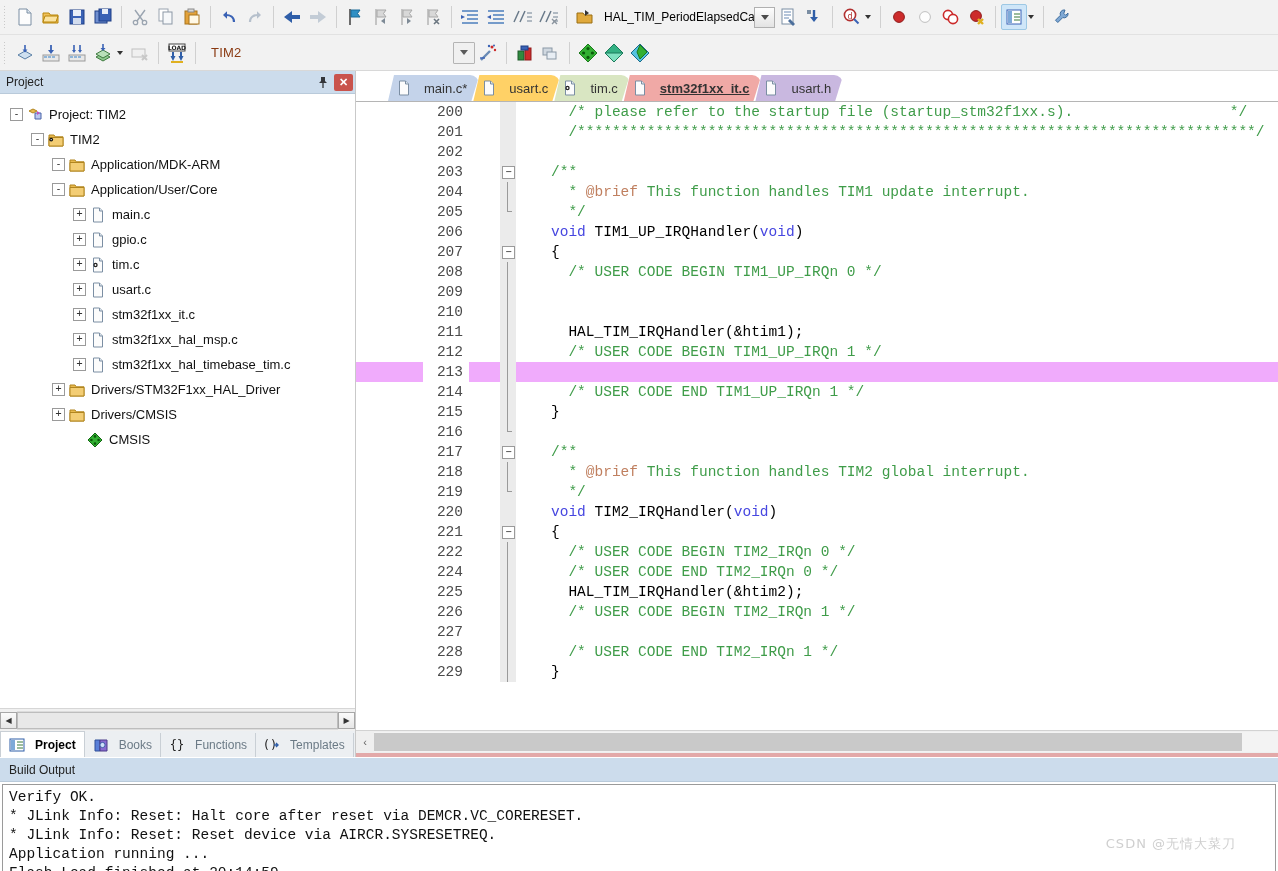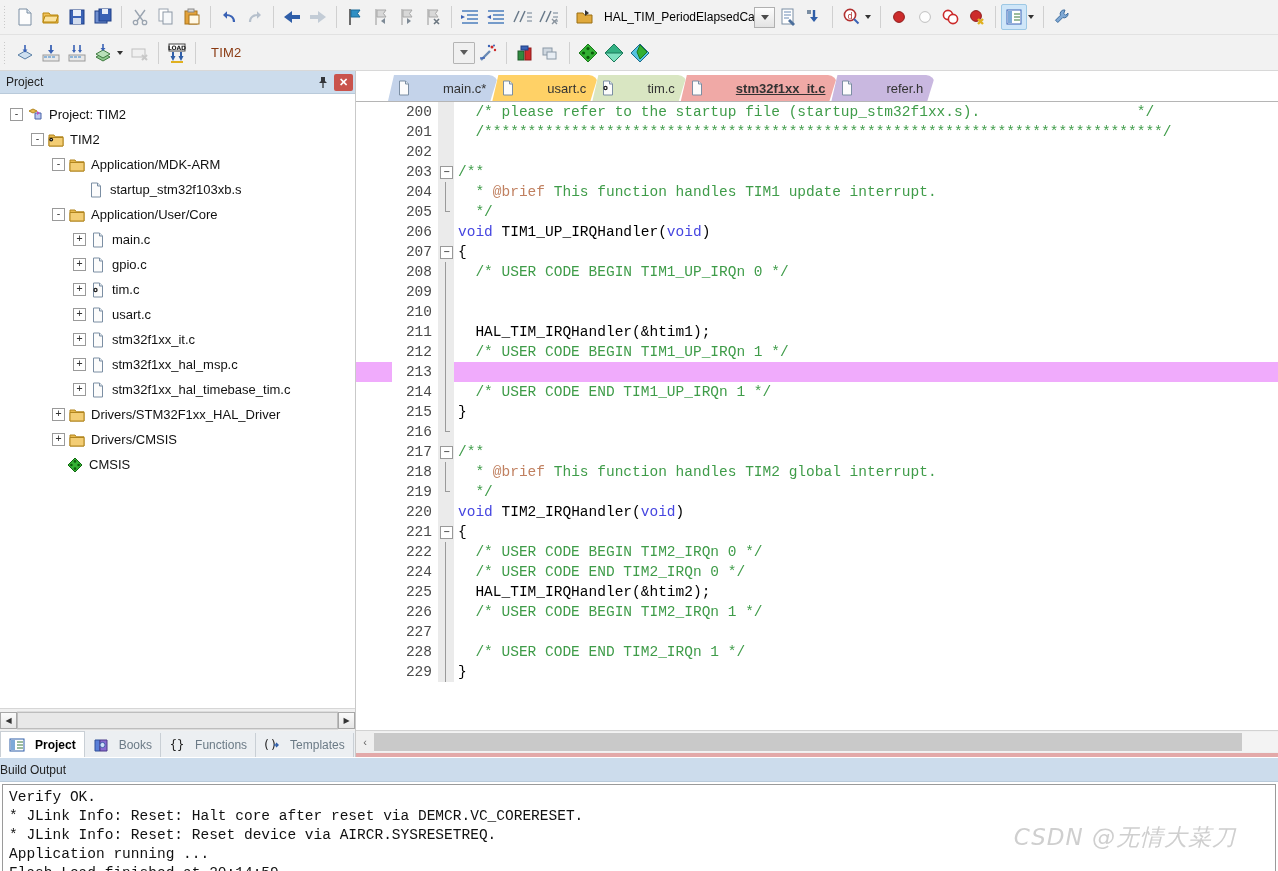--- a/index.html
+++ b/index.html
@@ -105,32 +105,33 @@
   
   .editor-wrap{flex:1;display:flex;flex-direction:column;background:#f3f2f1;min-width:0;}
   .tabstrip{height:30px;display:flex;align-items:flex-end;padding-left:32px;background:#fff;}
   .etab{
     height:26px;display:flex;align-items:center;gap:6px;padding:0 12px 0 8px;
     font-size:13px;color:#333;position:relative;margin-right:-6px;
     border-top-left-radius:3px;border-top-right-radius:9px;
     clip-path:polygon(0 100%, 6px 0, 100% 0, calc(100% - 8px) 100%);
     box-sizing:border-box;
   }
-  .etab .tname{white-space:nowrap;margin-left:19px;}
+  .etab .tname{white-space:nowrap;}
   .etab.active .tname{font-weight:bold;text-decoration:underline;}
 
   .code-area{
     flex:1;background:#fff;position:relative;overflow:hidden;
     border-top:1px solid #b5b5b5;
   }
   .code-scroll{position:absolute;inset:0;overflow:hidden;}
   .line{
     display:flex;align-items:center;height:20px;
     font-family:"Liberation Mono","DejaVu Sans Mono",monospace;font-size:14.5px;line-height:20px;
     white-space:pre;
+    gap:31px;
   }
   .line.hl{background:#f0abfc;}
   .mark{width:36px;flex:0 0 auto;display:flex;align-items:center;justify-content:center;height:20px;}
   .lnum{
     width:46px;flex:0 0 auto;text-align:right;padding-right:6px;
     color:#4a4a4a;background:#fff;font-family:"Liberation Mono","DejaVu Sans Mono",monospace;
     font-size:14.5px;box-sizing:border-box;
   }
   .fold{width:16px;flex:0 0 auto;height:20px;position:relative;background:#ebebeb;}
   .fold .boxm{
@@ -157,32 +158,32 @@
     border-top:1px solid #d2d2d2;
   }
   .hs-left{width:18px;height:20px;display:flex;align-items:center;justify-content:center;color:#666;font-size:11px;}
   .hs-track{flex:1;height:20px;background:#f3f3f3;display:flex;align-items:center;}
   .hs-thumb{height:18px;background:#c9c9c9;width:96%;}
   .editor-bottom-border{height:4px;background:#e3a9a9;}
 
   
   .build{height:150px;background:#fff;display:flex;flex-direction:column;}
   .build-head{
-    height:23px;background:#ccdcec;display:flex;align-items:center;padding-left:0;
+    height:23px;background:#ccdcec;display:flex;align-items:center;padding-left:9px;
     font-size:12px;color:#222;border-top:1px solid #fff;border-bottom:1px solid #b9cada;
   }
   .build-body{
     flex:1;background:#fff;border:1px solid #9a9a9a;margin:2px 2px 0 2px;
     font-family:"Liberation Mono","DejaVu Sans Mono",monospace;font-size:14.5px;
     line-height:19px;padding:3px 0 0 6px;overflow:hidden;color:#111;white-space:pre;
     position:relative;
   }
   .watermark{
-    position:absolute;right:42px;bottom:18px;color:#cfcfcf;font-size:23px;
-    font-family:"DejaVu Sans",sans-serif;letter-spacing:1px;pointer-events:none;font-style:italic;
+    position:absolute;right:42px;bottom:18px;color:#cfcfcf;font-size:13px;
+    font-family:"DejaVu Sans",sans-serif;letter-spacing:1px;pointer-events:none;
   }
 </style>
 </head>
 <body>
 
 <div class="app">
 
   <div class="toolbar">
     <div class="grip"></div>
 
@@ -587,28 +588,20 @@
             <span class="nlabel">TIM2</span>
           </div>
           <div class="node" style="padding-left: 52px;">
             <span class="exp">-</span>
             <svg width="16" height="16" viewBox="0 0 16 16" class="ico">
               <path d="M1 3h5l1.3 1.8H15V14H1z" fill="#e8b94e" stroke="#b1851f"></path>
               <path d="M1 5.5h14V14H1z" fill="#f3cd74" stroke="#b1851f"></path>
             </svg>
             <span class="nlabel">Application/MDK-ARM</span>
           </div>
-          <div class="node" style="padding-left: 73px;">
-            <span class="exp none"></span>
-            <svg width="16" height="16" viewBox="0 0 16 16" class="ico">
-              <path d="M3.5 1h6l3 3v11h-9z" fill="#fcfcfc" stroke="#7b8ea3"></path>
-              <path d="M9.5 1v3h3" fill="#dde6ef" stroke="#7b8ea3"></path>
-            </svg>
-            <span class="nlabel">startup_stm32f103xb.s</span>
-          </div>
           <div class="node" style="padding-left: 52px;">
             <span class="exp">-</span>
             <svg width="16" height="16" viewBox="0 0 16 16" class="ico">
               <path d="M1 3h5l1.3 1.8H15V14H1z" fill="#e8b94e" stroke="#b1851f"></path>
               <path d="M1 5.5h14V14H1z" fill="#f3cd74" stroke="#b1851f"></path>
             </svg>
             <span class="nlabel">Application/User/Core</span>
           </div>
           <div class="node" style="padding-left: 73px;">
             <span class="exp">+</span>
@@ -679,21 +672,21 @@
             <span class="nlabel">Drivers/STM32F1xx_HAL_Driver</span>
           </div>
           <div class="node" style="padding-left: 52px;">
             <span class="exp">+</span>
             <svg width="16" height="16" viewBox="0 0 16 16" class="ico">
               <path d="M1 3h5l1.3 1.8H15V14H1z" fill="#e8b94e" stroke="#b1851f"></path>
               <path d="M1 5.5h14V14H1z" fill="#f3cd74" stroke="#b1851f"></path>
             </svg>
             <span class="nlabel">Drivers/CMSIS</span>
           </div>
-          <div class="node" style="padding-left: 52px;">
+          <div class="node" style="padding-left: 72px;">
             <span class="exp none"></span>
             <svg width="16" height="16" viewBox="0 0 16 16" class="ico">
               <path d="M8 1l7 7-7 7-7-7z" fill="#33b033" stroke="#116611"></path>
               <g fill="#0b5a0b">
                 <circle cx="8" cy="4.4" r="1.3"></circle>
                 <circle cx="8" cy="11.6" r="1.3"></circle>
                 <circle cx="4.4" cy="8" r="1.3"></circle>
                 <circle cx="11.6" cy="8" r="1.3"></circle>
               </g>
             </svg>
@@ -776,21 +769,21 @@
               <path d="M3.5 1h6l3 3v11h-9z" fill="#fcfcfc" stroke="#7b8ea3"></path>
               <path d="M9.5 1v3h3" fill="#dde6ef" stroke="#7b8ea3"></path>
             </svg>
             <span class="tname">stm32f1xx_it.c</span>
           </div>
           <div class="etab" style="background: rgb(201, 184, 224); z-index: 6;">
             <svg width="13" height="14" viewBox="0 0 16 16" class="ico">
               <path d="M3.5 1h6l3 3v11h-9z" fill="#fcfcfc" stroke="#7b8ea3"></path>
               <path d="M9.5 1v3h3" fill="#dde6ef" stroke="#7b8ea3"></path>
             </svg>
-            <span class="tname">refer.h</span>
+            <span class="tname">usart.h</span>
           </div>
         </div>
       <div class="code-area">
         <div class="code-scroll" id="code-lines">
             <div class="line"><div class="mark"></div><div class="lnum">200</div><div class="fold"></div><div class="ctext"><span class="pl">  </span><span class="cm">/* please refer to the startup file (startup_stm32f1xx.s).                  */</span></div></div>
             <div class="line"><div class="mark"></div><div class="lnum">201</div><div class="fold"></div><div class="ctext"><span class="pl">  </span><span class="cm">/******************************************************************************/</span></div></div>
             <div class="line"><div class="mark"></div><div class="lnum">202</div><div class="fold"></div><div class="ctext"><span class="pl"></span></div></div>
             <div class="line"><div class="mark"></div><div class="lnum">203</div><div class="fold"><div class="boxm">−</div></div><div class="ctext"><span class="cm">/**</span></div></div>
             <div class="line"><div class="mark"></div><div class="lnum">204</div><div class="fold"><div class="vline"></div></div><div class="ctext"><span class="cm">  * </span><span class="br">@brief</span><span class="cm"> This function handles TIM1 update interrupt.</span></div></div>
             <div class="line"><div class="mark"></div><div class="lnum">205</div><div class="fold"><div class="elbow"></div></div><div class="ctext"><span class="cm">  */</span></div></div>

